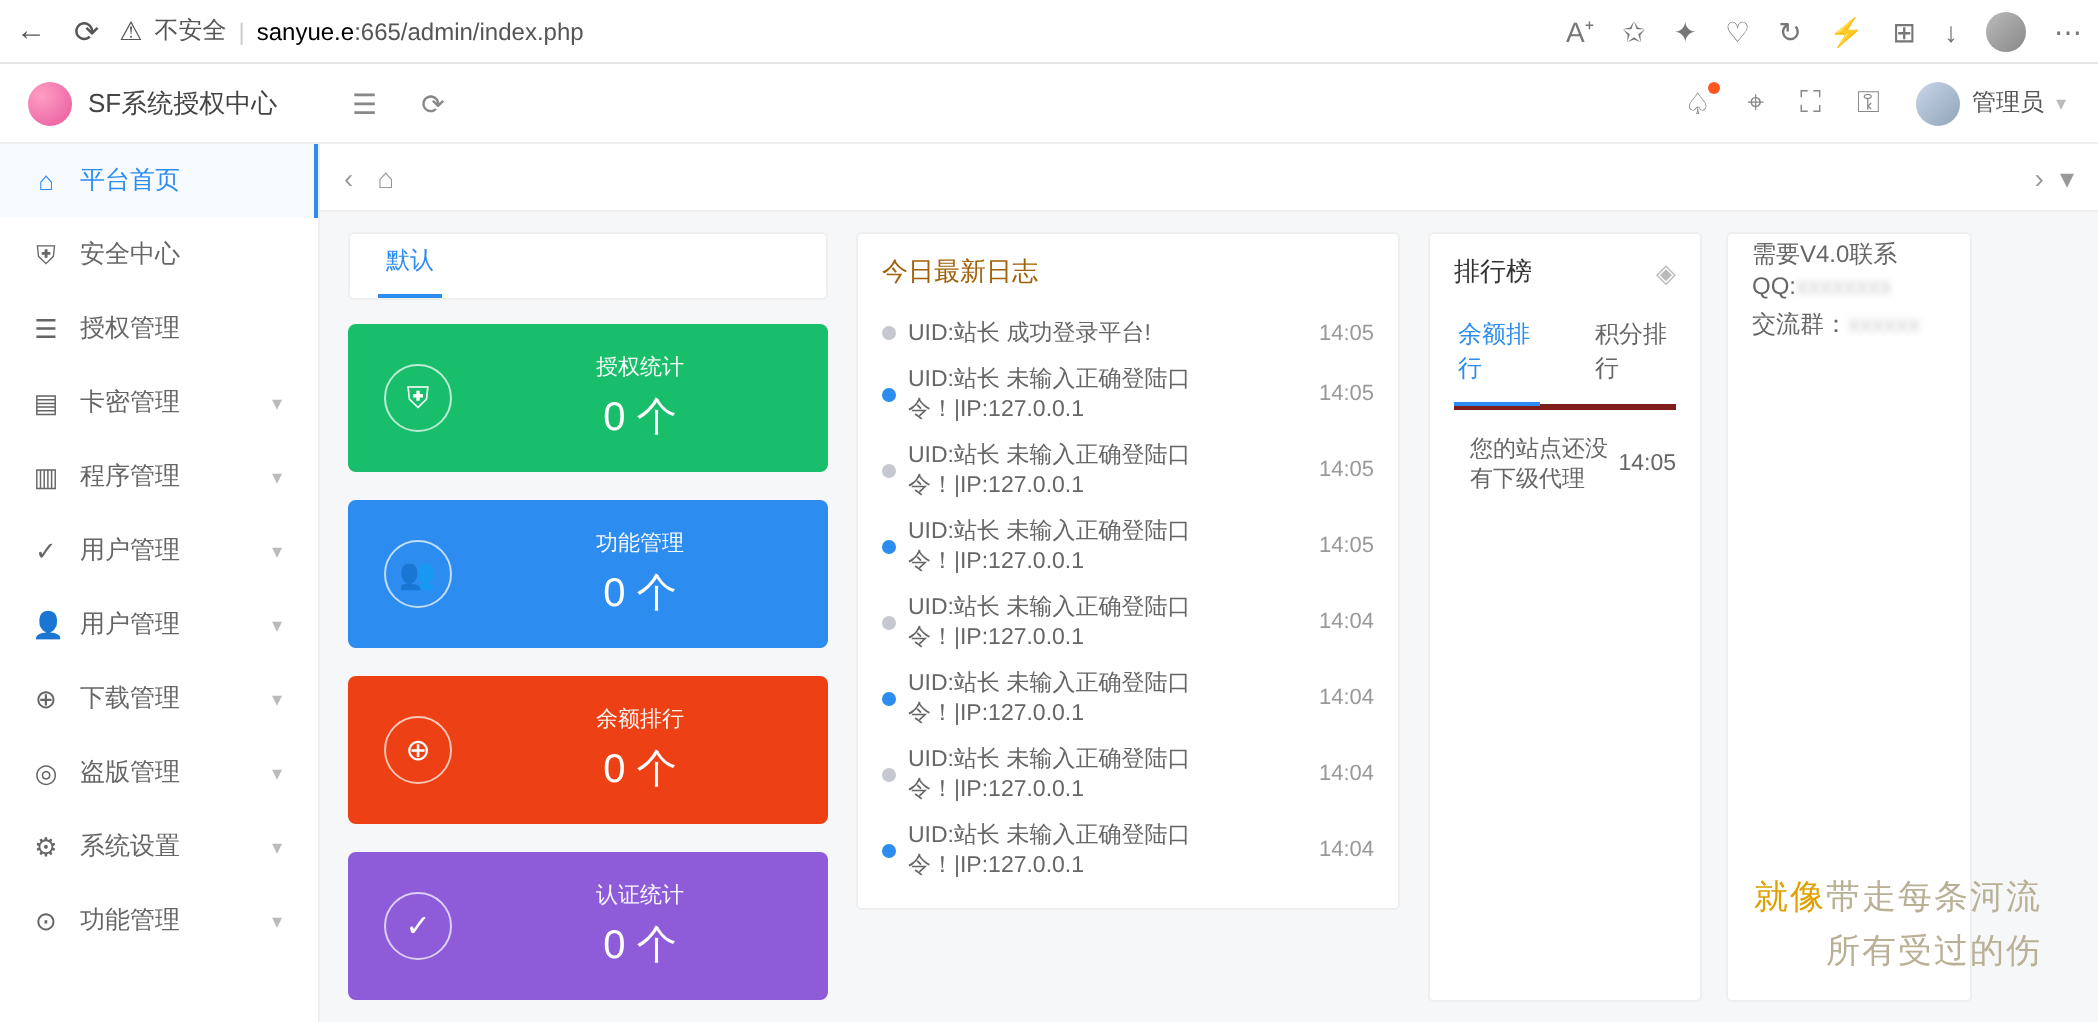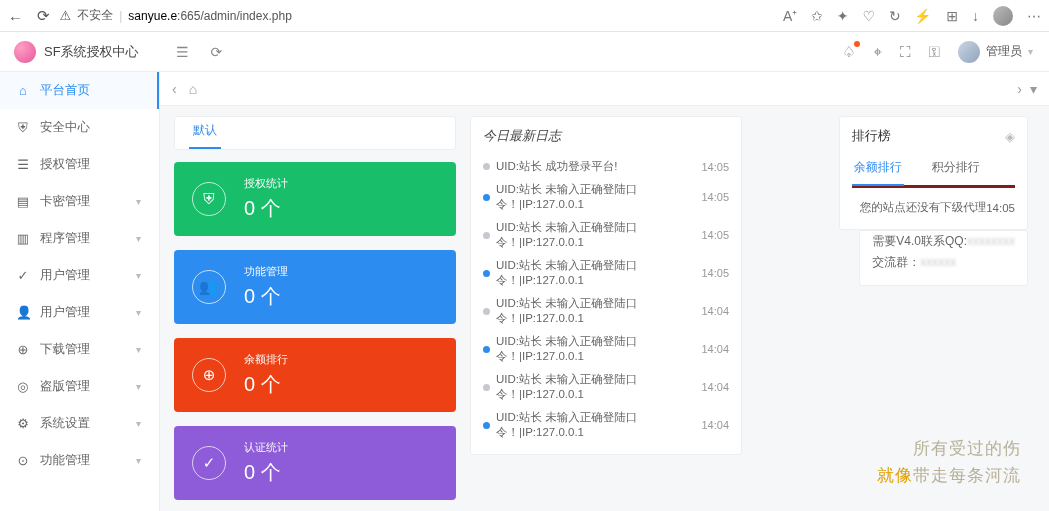--- a/index.html
+++ b/index.html
@@ -35,44 +35,44 @@
   .crumb-right { display: flex; gap: 8px; color: #999; font-size: 14px; }
   .sidebar { width: 160px; background: #fff; border-right: 1px solid #eee; overflow-y: auto; position: absolute; top: 72px; bottom: 0; left: 0; }
   .side-item { display: flex; align-items: center; justify-content: space-between; padding: 10px 18px 10px 16px; font-size: 12.5px; color: #666; cursor: pointer; }
   .side-item.active { color: #2d8cf0; border-right: 2px solid #2d8cf0; background: #f7fbff; }
   .side-item .left { display: flex; align-items: center; gap: 10px; }
   .side-item .ico { width: 14px; text-align: center; font-size: 13px; color: inherit; }
   .side-item .chev { font-size: 10px; color: #bbb; }
 
   .content { margin-left: 160px; padding: 10px 14px; flex: 1; display: flex; gap: 14px; overflow: auto; position: absolute; top: 106px; left: 0; right: 0; bottom: 0; background: #f5f7f9; }
 
-  .col-left { width: 282px; }
+  .col-left { width: 240px; }
   .tabs-bar { background: #fff; border: 1px solid #eee; border-radius: 3px; height: 34px; display: flex; align-items: flex-end; padding: 0 14px; margin-bottom: 12px; }
   .tab { padding: 8px 4px; font-size: 12px; color: #2d8cf0; border-bottom: 2px solid #2d8cf0; }
 
   .stat-card { border-radius: 4px; color: #fff; padding: 14px 18px; margin-bottom: 14px; display: flex; align-items: center; gap: 18px; }
   .stat-card .ic { width: 34px; height: 34px; border: 1px solid rgba(255,255,255,0.7); border-radius: 50%; display: flex; align-items: center; justify-content: center; font-size: 15px; }
-  .stat-card .txt { flex: 1; text-align: left; }
+  .stat-card .txt { flex: 1; text-align: center; }
   .stat-card .ttl { font-size: 11px; opacity: 0.95; margin-bottom: 4px; }
   .stat-card .val { font-size: 20px; font-weight: 300; }
   .c1 { background: #19be6b; }
   .c2 { background: #2d8cf0; }
   .c3 { background: #ed4014; }
   .c4 { background: #8e5bd9; }
 
   .col-mid { width: 272px; background: #fff; border: 1px solid #eee; border-radius: 3px; padding: 0 12px 10px; align-self: flex-start; }
-  .panel-title { font-size: 13px; color: #404040; padding: 10px 0; font-weight: 500; font-style: italic; }
+  .panel-title { font-size: 13px; color: #a16207; padding: 10px 0; font-weight: 500; }
   .log-row { display: flex; align-items: center; justify-content: space-between; padding: 4px 0; font-size: 11.5px; color: #666; }
   .log-row .l { display: flex; align-items: center; gap: 6px; overflow: hidden; }
   .log-row .dot { width: 7px; height: 7px; border-radius: 50%; flex-shrink: 0; }
   .dot.grey { background: #c5c8ce; }
   .dot.blue { background: #2d8cf0; }
   .log-row .time { color: #999; font-size: 11px; }
 
-  .col-right { width: 272px; display: flex; flex-direction: column; gap: 0; align-items: flex-end; }
+  .col-right { width: 272px; display: flex; flex-direction: row; gap: 12px; }
   .panel { background: #fff; border: 1px solid #eee; border-radius: 3px; padding: 0 12px 12px; }
   .panel-head { display: flex; justify-content: space-between; align-items: center; padding: 10px 0 6px; }
   .panel-head .t { font-size: 13px; color: #333; font-weight: 500; }
   .gem { color: #bbb; font-size: 13px; }
   .rank-tabs { display: flex; gap: 26px; border-bottom: 3px solid #7f1d1d; margin-bottom: 10px; }
   .rank-tab { padding: 8px 2px; font-size: 12px; color: #666; cursor: pointer; }
   .rank-tab.active { color: #2d8cf0; border-bottom: 2px solid #2d8cf0; margin-bottom: -1px; }
   .rank-row { display: flex; justify-content: space-between; align-items: center; font-size: 11.5px; color: #666; padding: 2px 0; }
   .rank-row .l { display: flex; gap: 8px; align-items: center; }
   .announce .line { font-size: 12px; color: #666; padding: 2px 0; }
@@ -340,15 +340,15 @@
     </div>
 
     <div class="panel announce">
       <div class="line"><span>需要V4.0联系QQ:</span><span class="blur">xxxxxxxx</span></div>
       <div class="line"><span>交流群：</span><span class="blur">xxxxxx</span></div>
     </div>
   </div>
 </div>
 
 <div class="lyric">
+  <div><span class="hl">就像</span><span>带走每条河流</span></div>
   <div>所有受过的伤</div>
-  <div><span class="hl">就像</span><span>带走每条河流</span></div>
 </div>
 
 </body></html>

